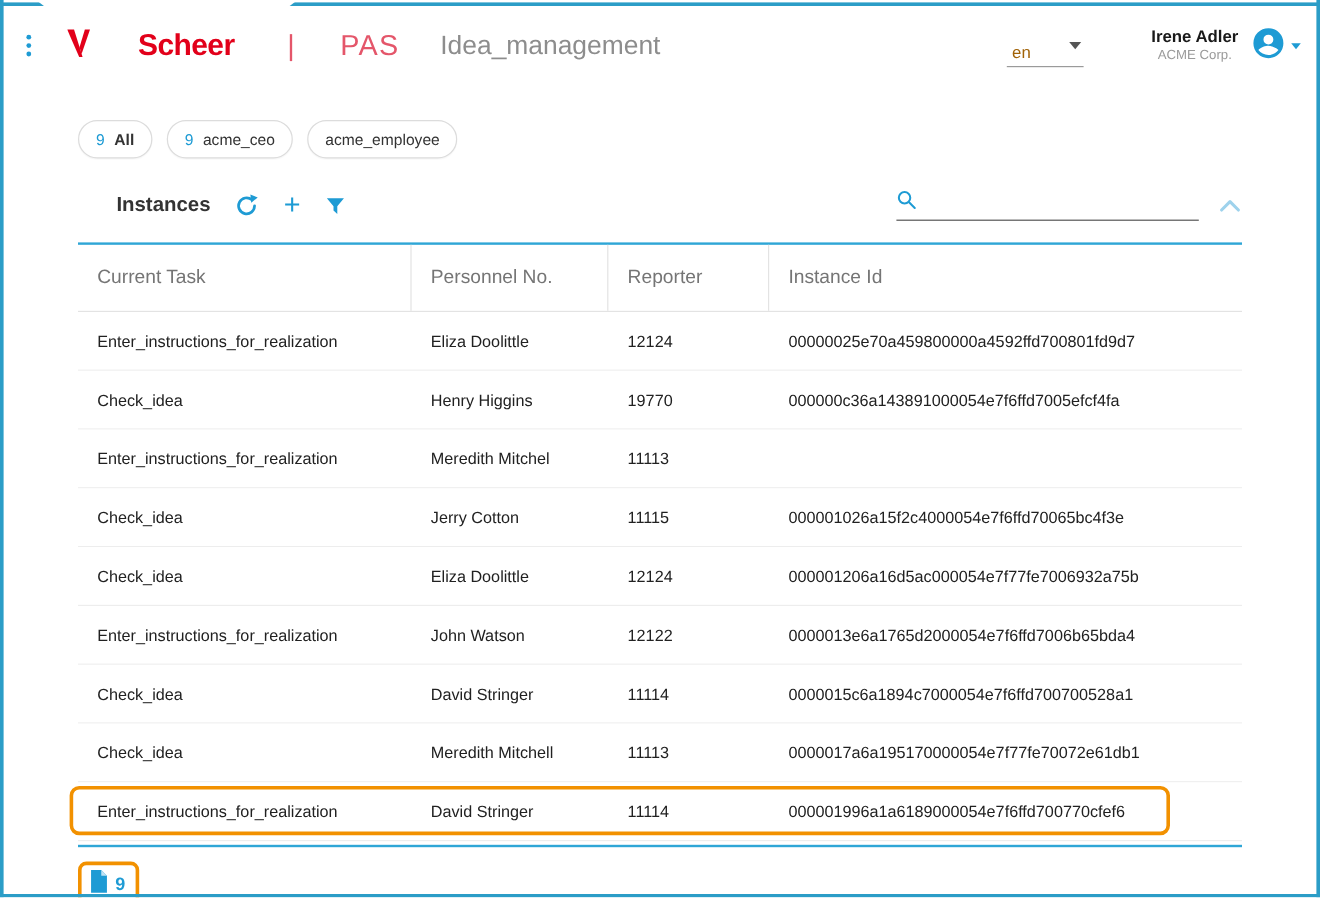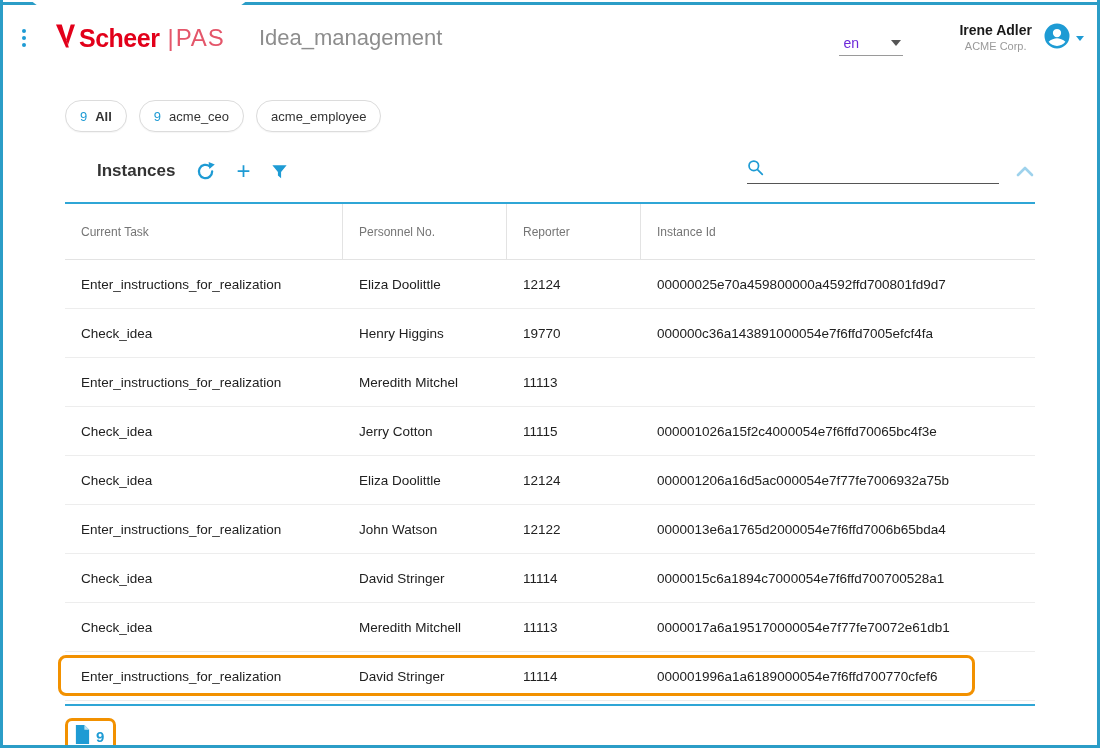--- a/index.html
+++ b/index.html
@@ -18,31 +18,31 @@
   .frame-bottom{left:0;right:0;bottom:0;height:3px;}
   .tab-notch{
     position:absolute;top:0;left:30px;width:218px;height:6px;background:#fff;z-index:6;
     clip-path:polygon(0 0,100% 0,calc(100% - 8px) 100%,8px 100%);
   }
 
   
   .header{display:flex;align-items:center;padding:14px 16px 0 16px;height:48px;}
   .kebab{display:flex;flex-direction:column;gap:3px;cursor:pointer;padding:4px 6px;}
   .kebab i{width:4px;height:4px;border-radius:50%;background:var(--accent,#1e9bd4);display:block;}
-  .logo{display:flex;align-items:flex-start;margin-left:24px;white-space:nowrap;}
+  .logo{display:flex;align-items:flex-end;margin-left:24px;white-space:nowrap;gap:36px;}
   .logo .mark{align-self:center;margin-right:4px;}
   .logo .brand{font-size:25px;font-weight:700;color:var(--brand_red,#e2001a);letter-spacing:-0.5px;}
   .logo .divider{font-size:24px;font-weight:300;color:var(--product_red,#e4566a);margin:0 2px 0 8px;}
   .logo .product{font-size:24px;font-weight:300;color:var(--product_red,#e4566a);letter-spacing:1px;}
   .app-title{margin-left:34px;font-size:22px;color:#8d8d8d;font-weight:400;}
   .header .spacer{flex:1;}
   .lang-select{
-    display:flex;align-items:center;justify-content:space-between;
+    display:flex;justify-content:space-between;
     width:58px;border-bottom:1px solid #9a9a9a;padding:2px 2px 4px 4px;
-    font-size:14px;color:#6d28d9;cursor:pointer;margin-right:56px;margin-top:12px;
+    font-size:14px;color:#a16207;cursor:pointer;margin-right:56px;margin-top:12px;
   }
   .caret-down{width:0;height:0;border-left:5px solid transparent;border-right:5px solid transparent;border-top:6px solid #555;}
   .user-block{text-align:center;margin-right:10px;line-height:1.25;}
   .user-name{font-size:14px;font-weight:700;color:#1a1a1a;}
   .user-org{font-size:11px;color:#9a9a9a;}
   .avatar-wrap{display:flex;align-items:center;gap:4px;cursor:pointer;}
   .caret-down.blue{border-top-color:var(--accent,#1e9bd4);border-left-width:4px;border-right-width:4px;border-top-width:5px;}
 
   
   .chips{display:flex;gap:12px;padding:0 65px;margin-top:38px;}
@@ -70,21 +70,21 @@
   }
   .collapse{margin-left:16px;cursor:pointer;display:flex;align-items:center;}
 
   
   .table{margin:16px 65px 0 65px;}
   .t-head{
     display:grid;grid-template-columns:278px 164px 134px 1fr;height:55px;
     border-top:2px solid var(--tableline,#2fa6d6);border-bottom:1px solid #e3e3e3;
   }
   .t-head .hcell{
-    display:flex;align-items:center;padding-left:16px;font-size:12px;color:#757575;
+    display:flex;align-items:center;padding-left:16px;font-size:16px;color:#757575;
     border-right:1px solid #e3e3e3;
   }
   .t-head .hcell:last-child{border-right:none;}
   .t-row{
     position:relative;display:grid;grid-template-columns:278px 164px 134px 1fr;height:48px;
     border-bottom:1px solid #ededed;cursor:pointer;background:#fff;
   }
   .t-row .cell{display:flex;align-items:center;padding-left:16px;font-size:13.5px;color:#212121;overflow:hidden;white-space:nowrap;}
   .row-highlight{
     display:none;position:absolute;left:-7px;right:60px;top:3px;bottom:4px;

